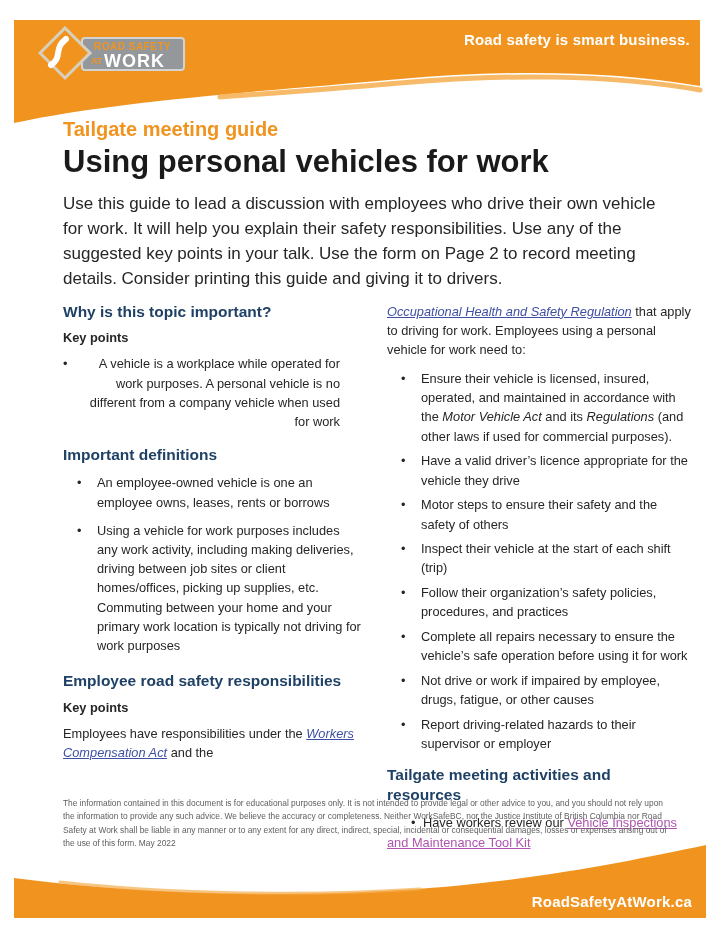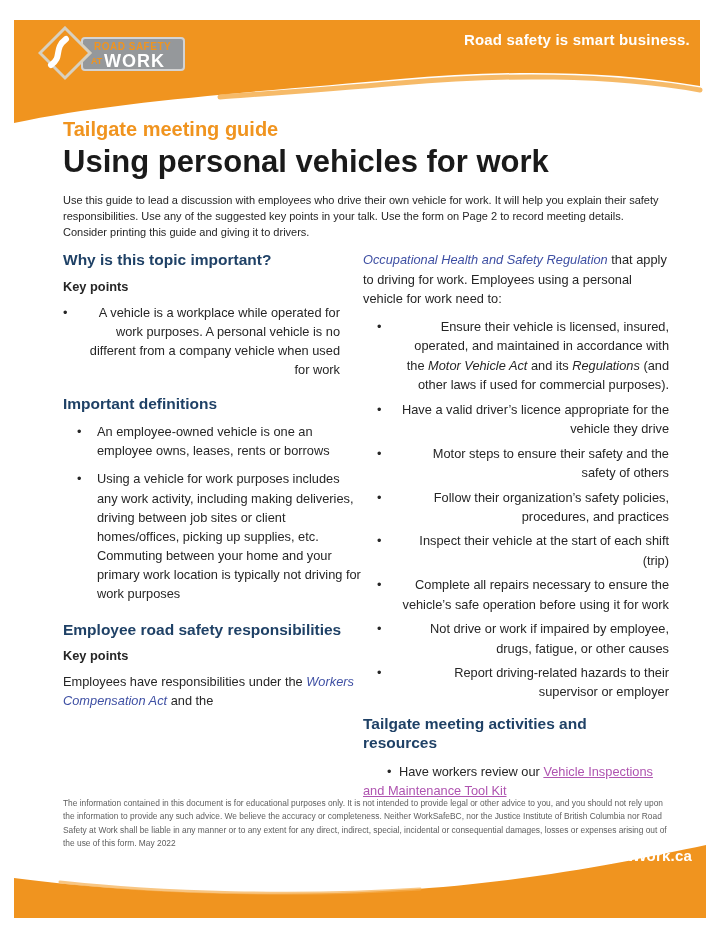--- a/index.html
+++ b/index.html
@@ -25,53 +25,53 @@
   .header-band{position:absolute;top:0;left:0;width:720px;height:130px;}
   .logo{position:absolute;top:26px;left:38px;width:152px;height:56px;}
   .tagline{
     position:absolute;top:31px;right:30px;
     color:#ffffff;font-weight:bold;font-size:15px;letter-spacing:.2px;
   }
   
   .content{position:absolute;top:112px;left:63px;width:630px;}
   .kicker{color:var(--orange);font-size:20px;font-weight:bold;margin:6px 0 3px 0;}
   .doc-title{color:#1a1a1a;font-size:31px;font-weight:bold;margin:0 0 12px 0;}
-  .intro{font-size:11px;line-height:1.47;margin:0 0 10px 0;width:600px;}
-  .columns{display:flex;align-items:flex-start;}
+  .intro{font-size:17px;line-height:1.47;margin:0 0 10px 0;width:600px;}
+  .columns{display:flex;gap:24px;align-items:flex-start;}
   .col-left{width:300px;}
   .col-right{width:306px;}
   h2{color:var(--navy);font-size:15.5px;font-weight:bold;margin:0 0 9px 0;line-height:1.25;}
   .h2-gap1{margin-top:14px;}
   .h2-gap2{margin-top:16px;}
   .keypoints{font-size:12.8px;font-weight:bold;margin:0 0 9px 0;}
   ul{list-style:none;margin:0;padding:0;font-size:12.8px;line-height:1.5;}
   ul.tight{width:277px;}
   ul.tight li{position:relative;padding-left:14px;margin-bottom:9px;text-align:right;}
   ul.tight li::before{content:"\2022";position:absolute;left:0;top:0;}
   ul.wide li{position:relative;padding-left:34px;margin-bottom:9px;}
   ul.wide li::before{content:"\2022";position:absolute;left:14px;top:0;}
-  .col-right ul.wide{line-height:1.52;text-align:right;}
+  .col-right ul.wide{line-height:1.52;}
   .col-right ul.wide li{margin-bottom:5px;}
   .body-p{font-size:12.8px;line-height:1.5;margin:0 0 9px 0;}
   .lead-p{margin-bottom:9px;}
-  a.link-act{font-style:italic;color:var(--link-indigo);cursor:pointer;}
+  a.link-act{font-style:italic;color:var(--link-indigo);text-decoration:underline;cursor:pointer;}
   a.link-toolkit{color:var(--link-magenta);text-decoration:underline;cursor:pointer;}
   .italic{font-style:italic;}
   .activities-h2{width:270px;margin-top:12px;}
   .activity{font-size:12.8px;line-height:1.52;margin:0;text-indent:24px;}
   .activity .marker{display:inline-block;width:12px;text-indent:0;}
   
   .disclaimer{
     position:absolute;top:797px;left:63px;width:606px;
     font-size:8.4px;line-height:1.6;color:var(--gray);
   }
   
   .footer-band{position:absolute;top:841px;left:0;width:720px;height:90px;}
   .footer-site{
-    position:absolute;top:847px;right:28px;
+    position:absolute;top:893px;right:28px;
     color:#ffffff;font-weight:bold;font-size:15px;letter-spacing:.2px;padding-left:27px;
   }
 </style>
 </head>
 <body>
 
 <svg class="header-band" viewBox="0 0 720 130" xmlns="http://www.w3.org/2000/svg">
   <path d="M14,20 L700,20 L700,86 C610,70 500,70 400,79 C280,90 120,100 14,123 Z" style="fill:var(--orange);"></path>
   <path d="M700,90 C610,74 500,74 400,83 C320,90 260,94 220,97" style="fill:none;stroke:var(--orange-light);stroke-width:5;opacity:.85;stroke-linecap:round;"></path>
 </svg>
@@ -116,22 +116,22 @@
     </div>
 
     <div class="col-right">
 
       <p class="body-p lead-p"><a class="link-act">Occupational Health and Safety Regulation</a><span> that apply to driving for work. Employees using a personal vehicle for work need to:</span></p>
 
       <ul class="wide">
         <li><span>Ensure their vehicle is licensed, insured, operated, and maintained in accordance with the </span><span class="italic">Motor Vehicle Act</span><span> and its </span><span class="italic">Regulations</span><span> (and other laws if used for commercial purposes).</span></li>
         <li>Have a valid driver’s licence appropriate for the vehicle they drive</li>
         <li>Motor steps to ensure their safety and the safety of others</li>
+        <li>Inspect their vehicle at the start of each shift (trip)</li>
         <li>Follow their organization’s safety policies, procedures, and practices</li>
-        <li>Inspect their vehicle at the start of each shift (trip)</li>
         <li>Complete all repairs necessary to ensure the vehicle’s safe operation before using it for work</li>
         <li>Not drive or work if impaired by employee, drugs, fatigue, or other causes</li>
         <li>Report driving-related hazards to their supervisor or employer</li>
       </ul>
 
       <h2 class="activities-h2">Tailgate meeting activities and resources</h2>
       <p class="activity"><span class="marker">•</span><span>Have workers review our </span><a class="link-toolkit">Vehicle Inspections and Maintenance Tool Kit</a></p>
 
     </div>
   </div>

